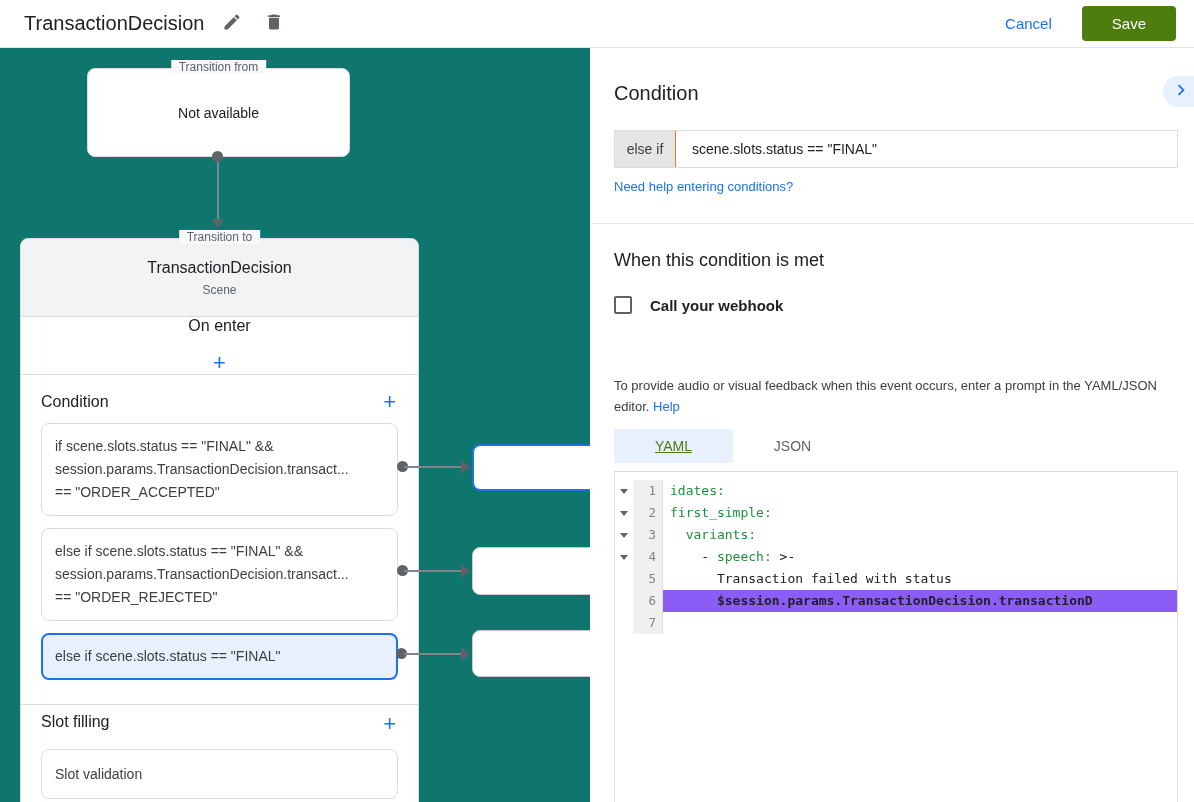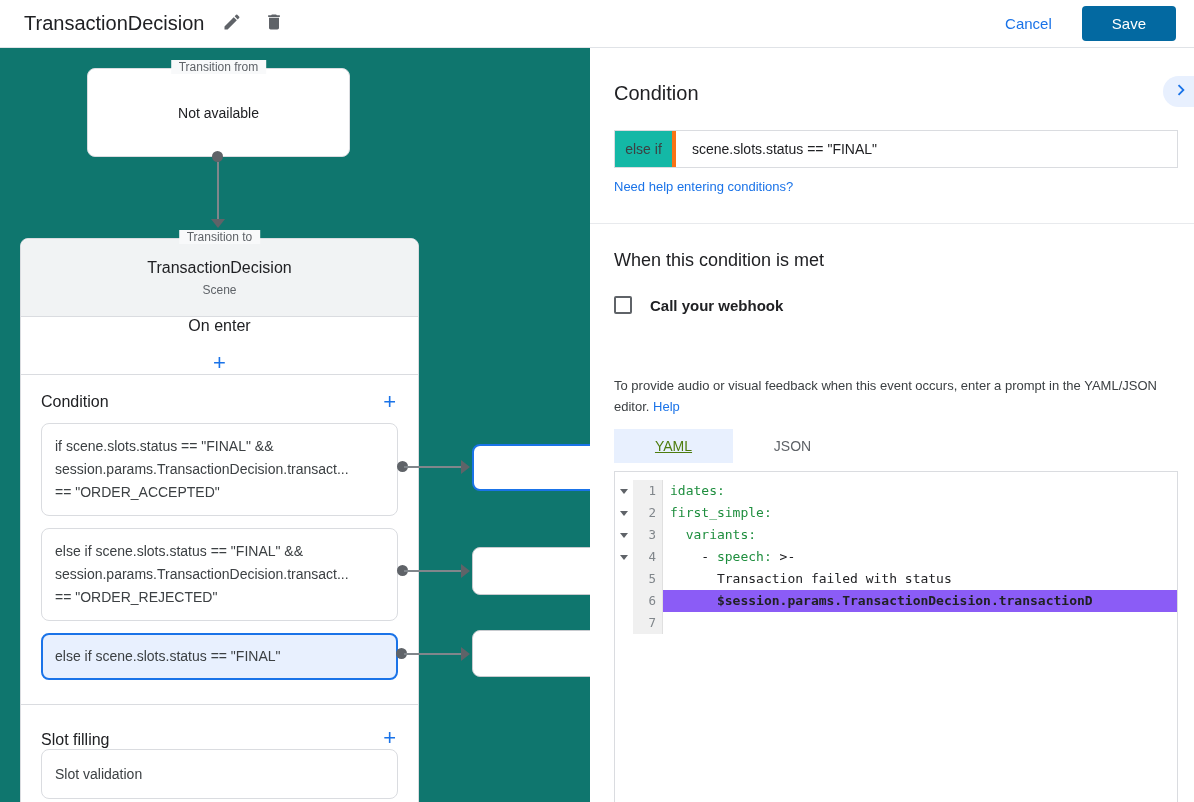--- a/index.html
+++ b/index.html
@@ -10,21 +10,21 @@
   
   .topbar { position:absolute; left:0; top:0; width:1194px; height:48px; background:#fff;
             border-bottom:1px solid #e0e3e7; display:flex; align-items:center; z-index:30; }
   .topbar-title { font-size:20px; color:#202124; margin-left:24px; }
   .icon-btn { background:none; border:none; cursor:pointer; padding:4px; margin-left:14px;
               display:flex; align-items:center; justify-content:center; }
   .icon-btn svg { fill:#5f6368; }
   .topbar-actions { margin-left:auto; display:flex; align-items:center; margin-right:18px; }
   .cancel-btn { background:none; border:none; color:#1a73e8; font-size:15px; font-weight:500;
                 cursor:pointer; padding:8px 16px; margin-right:14px; font-family:inherit; }
-  .save-btn { background:#0369a1; color:#fff; border:none; border-radius:4px; font-size:15px;
+  .save-btn { background:#4d7c0f; color:#fff; border:none; border-radius:4px; font-size:15px;
               font-weight:500; padding:9px 30px; cursor:pointer; font-family:inherit; }
 
   
   .canvas { position:absolute; left:0; top:48px; width:590px; height:754px; background:#0f766e; overflow:hidden; }
 
   .flow-legend { position:absolute; top:-9px; left:50%; transform:translateX(-50%); background:#f8f9fa;
                  padding:0 8px; font-size:12px; color:#5f6368; white-space:nowrap; }
 
   .from-box { position:absolute; left:87px; top:20px; width:263px; height:89px; background:#fff;
               border:1px solid #dadce0; border-radius:8px; display:flex; align-items:center; justify-content:center; }
@@ -46,41 +46,41 @@
   .add-btn { background:none; border:none; color:#1a73e8; font-size:22px; font-weight:400; cursor:pointer;
              line-height:22px; padding:0 2px; font-family:inherit; }
   .on-enter { height:58px; border-bottom:1px solid #dadce0; }
   .cond-section { padding:0 20px 24px 20px; border-bottom:1px solid #dadce0; }
   .cond-head { height:48px; display:flex; align-items:center; justify-content:space-between; padding-top:6px; }
   .cond-card { border:1px solid #dadce0; border-radius:8px; background:#fff; padding:11px 13px; margin-bottom:12px; cursor:pointer; }
   .cond-card:last-child { margin-bottom:0; }
   .cond-card.selected { background:#e8f0fe; border:2px solid #1a73e8; padding:10px 12px; }
   .cond-line { font-size:14px; line-height:23px; color:#3c4043; white-space:nowrap; overflow:hidden; }
   .slot-section { padding:0 20px; }
-  .slot-head { height:44px; display:flex; align-items:flex-end; justify-content:space-between; padding-top:8px; }
+  .slot-head { height:44px; display:flex; align-items:flex-start; justify-content:space-between; padding-top:8px; }
   .slot-card { border:1px solid #dadce0; border-radius:8px; background:#fff; height:50px; display:flex;
                align-items:center; padding:0 13px; font-size:14px; color:#3c4043; cursor:pointer; }
 
   
   .h-dot { position:absolute; width:11px; height:11px; border-radius:50%; background:#5f6368; }
   .h-line { position:absolute; height:2px; background:#80868b; }
   .h-head { position:absolute; width:0; height:0; border-top:7px solid transparent;
             border-bottom:7px solid transparent; border-left:9px solid #5f6368; }
   .target-box { position:absolute; left:472px; width:130px; background:#fff; border:1px solid #c8cbcf; border-radius:8px; }
   .target-box.selected { border:2px solid #1a73e8; }
 
   
   .panel { position:absolute; left:590px; top:48px; width:604px; height:754px; background:#fff; overflow:hidden; }
   .panel-h1 { position:absolute; left:24px; top:34px; font-size:20px; color:#202124; }
   .collapse-btn { position:absolute; right:0; top:28px; width:31px; height:31px; background:#e8f0fe;
                   border:none; border-radius:16px 0 0 16px; cursor:pointer; display:flex; align-items:center;
                   justify-content:center; padding-left:4px; }
   .cond-input-row { position:absolute; left:24px; top:82px; width:564px; height:38px; border:1px solid #dadce0;
                     display:flex; align-items:stretch; background:#fff; }
-  .cond-prefix { width:61px; background:#14b8a6; border-right:4px solid #f97316; display:flex;
+  .cond-prefix { width:61px; background:#e5e5e5; border-right:1px solid #f97316; display:flex;
                  align-items:center; justify-content:center; font-size:14px; color:#3c4043; }
   .cond-input { flex:1; border:none; outline:none; font-size:14px; color:#202124; padding:0 16px;
                 font-family:inherit; background:transparent; }
   .help-link { position:absolute; left:24px; top:131px; font-size:13px; color:#1a73e8; text-decoration:none; }
   .panel-divider { position:absolute; left:0; top:175px; width:604px; height:1px; background:#e8eaed; }
   .panel-h2 { position:absolute; left:24px; top:202px; font-size:18px; color:#202124;text-align:right; }
 
   .check-row { position:absolute; left:24px; display:flex; align-items:center; }
   .checkbox { width:18px; height:18px; border:2px solid #5f6368; border-radius:2px; background:#fff;
               flex:none; cursor:pointer; display:flex; align-items:center; justify-content:center; }

